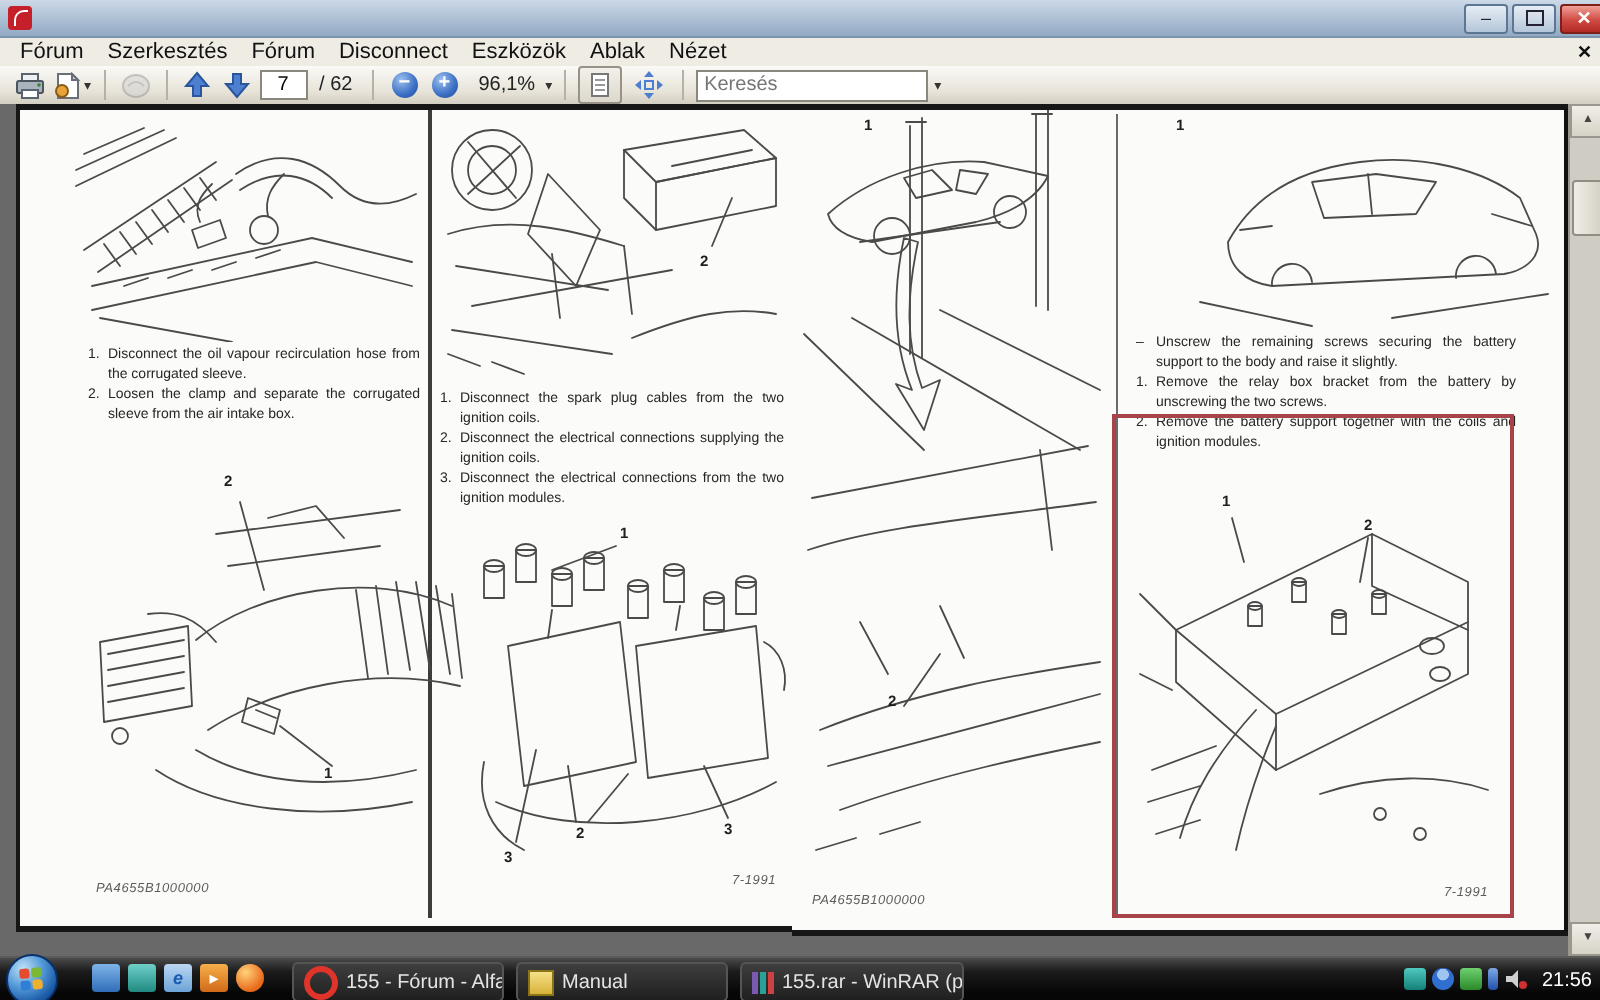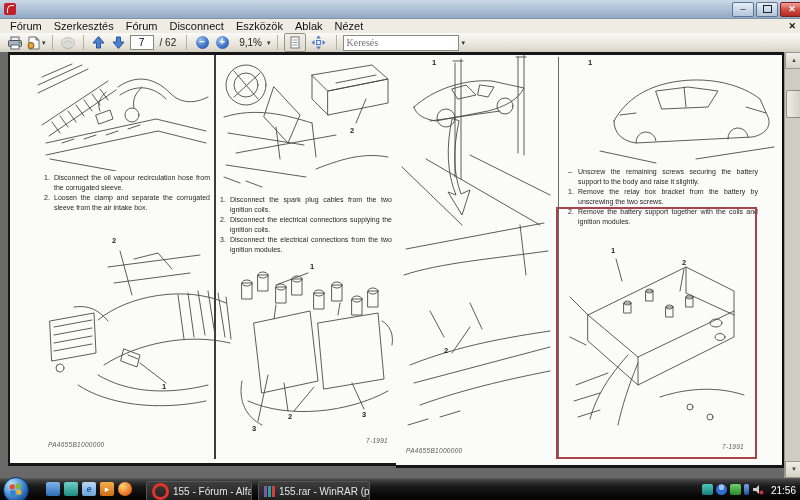--- a/index.html
+++ b/index.html
@@ -38,21 +38,21 @@
     background:#fff;font-family:"Liberation Sans",sans-serif;padding:0}
   .page-total{font-size:10px;color:#222;margin:0 4px}
   .zoomball{width:13px;height:13px;border-radius:50%;
     background:radial-gradient(circle at 35% 30%,#9cc0ee,#3b6fc4 60%,#1d4d9b);
     color:#fff;font-size:10px;line-height:12px;text-align:center;font-weight:bold}
   .zoom-val{font-size:10px;color:#222;margin:0 2px 0 6px}
   .modebtn{width:20px;height:17px;border:1px solid #979285;border-radius:2px;
     background:linear-gradient(#f2f0ea,#dcd8cc);display:flex;align-items:center;justify-content:center}
   .modebtn.flat{border-color:transparent;background:transparent}
   .search-input{width:108px;height:14px;border:1px solid #8a887e;background:#fff;font-size:10px;
-    padding:0 3px;font-family:Liberation Serif, serif;color:#333}
+    padding:0 3px;font-family:Liberation Sans, sans-serif;color:#333}
   .disabled{opacity:.45;filter:grayscale(1)}
 
   
   .docarea{position:absolute;left:0;top:52px;width:800px;height:426px;background:#696969}
   .page{position:absolute;top:0;background:#fbfbf9}
   .page-left{left:8px;width:388px;height:408px;border:2px solid #161616;border-top-width:3px;border-bottom-width:3px;border-right-width:3px}
   .page-right{left:396px;width:386px;height:410px;border-top:3px solid #161616;border-bottom:3px solid #161616;border-right:5px solid #101010}
   .colsep{position:absolute;width:2px;background:#3c3c3c}
   .colsep.thin{width:1px;background:#6a6a6a}
   .steps{position:absolute;text-align:justify}
@@ -157,21 +157,21 @@
   </span>
   <input class="page-input" value="7" style="">
   <span class="page-total">/ 62</span>
   <span class="tsep"></span>
   <span class="tbtn">
       <span class="zoomball">−</span>
     </span>
   <span class="tbtn">
       <span class="zoomball">+</span>
     </span>
-  <span class="zoom-val">9,1%</span>
+  <span class="zoom-val">96,1%</span>
   <span class="caret">▾</span>
   <span class="tsep"></span>
   <span class="modebtn">
     <svg width="14" height="13" viewBox="0 0 14 13">
       <rect x="3" y="1" width="8" height="11" fill="#fff" stroke="#777" stroke-width="1"></rect>
       <line x1="4.5" y1="4" x2="9.5" y2="4" stroke="#999" stroke-width="1"></line>
       <line x1="4.5" y1="6.5" x2="9.5" y2="6.5" stroke="#999" stroke-width="1"></line>
       <line x1="4.5" y1="9" x2="9.5" y2="9" stroke="#999" stroke-width="1"></line>
     </svg>
   </span>
@@ -482,20 +482,24 @@
     <span class="ql" style="background:linear-gradient(#bcd7f2,#6ba3d8);color:#1a5cb0;font-weight:bold;font-style:italic">e</span>
     <span class="ql" style="background:linear-gradient(#f6b04a,#d06a18);color:#fff">▸</span>
     <span class="ql" style="background:radial-gradient(circle at 35% 30%,#ffd27a,#e8681a 70%);border-radius:50%"></span>
   </div>
 
   <div class="tasks">
     <div class="taskbtn" style="width:94px">
       <span class="tico" style="border:3px solid #e0332a;border-radius:50%"></span>
       <span>155 - Fórum - Alfa A...</span>
     </div>
+    <div class="taskbtn" style="width:94px">
+      <span class="tico" style="background:linear-gradient(#f6e08a,#d8b23a);border:1px solid #8a7418"></span>
+      <span>Manual</span>
+    </div>
     <div class="taskbtn" style="width:100px">
       <span class="tico" style="display:flex;gap:1px">
         <i style="width:3px;height:11px;background:#7a5ab0"></i>
           <i style="width:3px;height:11px;background:#2aa198"></i>
           <i style="width:3px;height:11px;background:#d04040"></i>
       </span>
       <span>155.rar - WinRAR (pr...</span>
     </div>
   </div>
 

